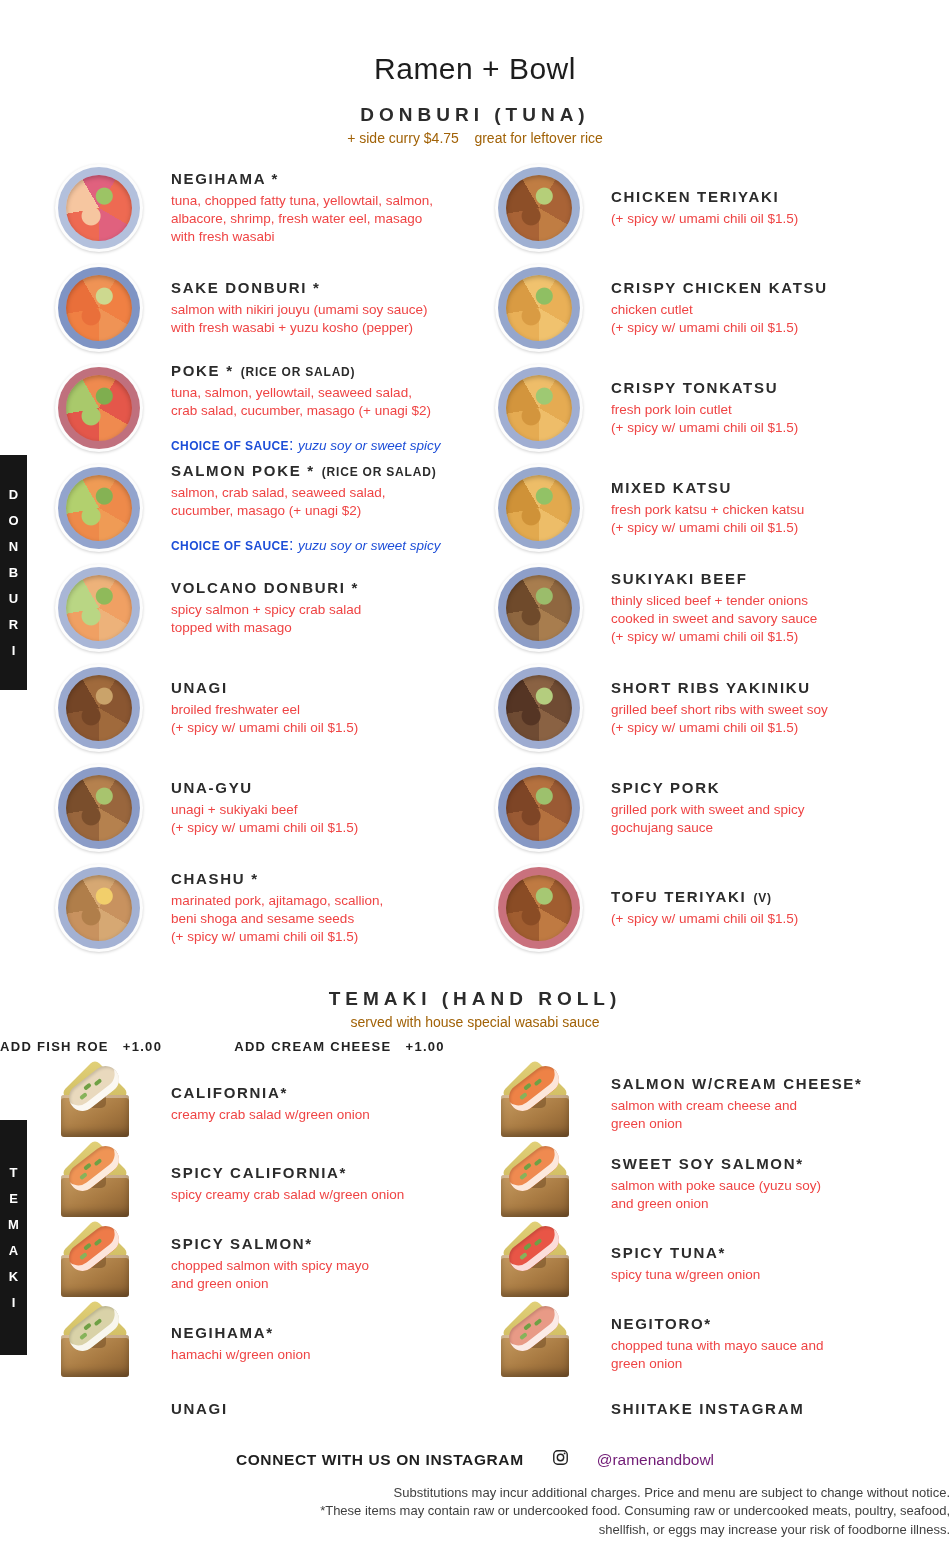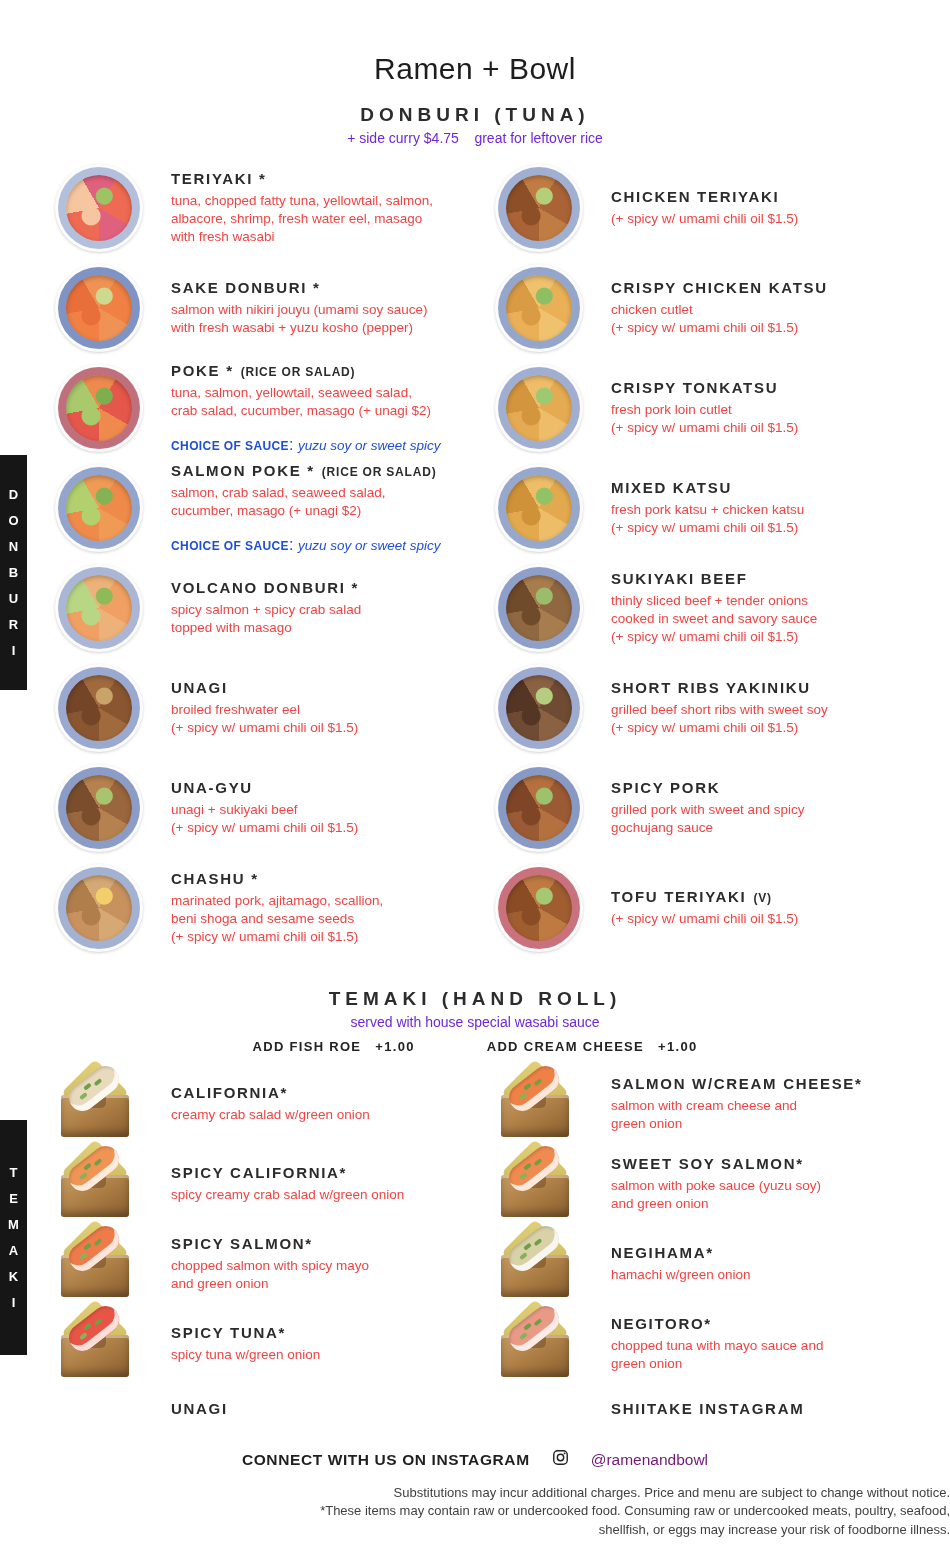--- a/index.html
+++ b/index.html
@@ -4,21 +4,21 @@
 <style>
   * { margin:0; padding:0; box-sizing:border-box; }
   body { background:#fff; font-family:"Liberation Sans", sans-serif; color:#2e2e2e; }
   .page { position:relative; width:950px; height:1565px; margin:0 auto; background:#fff; overflow:hidden; }
 
   
   .title { text-align:center; margin-top:52px; font-size:30px; font-weight:500; letter-spacing:.5px; color:#1d1d1d; }
   .jp-line { display:flex; justify-content:center; align-items:center; gap:9px; margin-top:5px; font-size:15px; color:#2e2e2e; }
   .jp-plus { font-weight:700; font-size:16px; }
   .sec-title { text-align:center; font-size:19px; font-weight:700; letter-spacing:5px; color:#2c2c2c; }
-  .sec-sub { text-align:center; font-size:14px; color:#6d28d9; margin-top:4px; white-space:pre; }
+  .sec-sub { text-align:center; font-size:14px; color:#a16207; margin-top:4px; white-space:pre; }
   #donburi-title { margin-top:18px; }
 
   
   .vtab { position:absolute; left:0; width:27px; background:#161616; color:#fff;
           display:flex; flex-direction:column; align-items:center; justify-content:center;
           gap:11px; font-size:13px; font-weight:700; }
   #tab-donburi { top:455px; height:235px; }
   #tab-temaki  { top:1120px; height:235px; }
 
   
@@ -60,26 +60,26 @@
            box-shadow:inset 0 3px 0 rgba(255,255,255,.35), inset 0 -5px 7px rgba(0,0,0,.28); }
   .t-box::after { content:''; position:absolute; left:50%; top:0; width:22px; height:13px; transform:translateX(-50%);
                   background:#6e4a24; border-radius:0 0 5px 5px; opacity:.5; }
   .t-fill { position:absolute; left:11px; top:8px; width:56px; height:27px; border-radius:14px;
             transform:rotate(-38deg); background:var(--tfill);
             box-shadow:inset 0 -7px 0 rgba(255,255,255,.8), inset 0 2px 3px rgba(0,0,0,.15); }
   .t-fill::after { content:''; position:absolute; left:20px; top:6px; width:8px; height:4px; background:#6fa045; border-radius:2px;
                    box-shadow:11px 3px 0 #6fa045, -9px 5px 0 #86b35a; }
 
   
-  .addons { display:flex; justify-content:center; gap:72px; margin-top:9px;
+  .addons { display:flex; justify-content:flex-start; gap:72px; margin-top:9px;
             font-size:13px; font-weight:700; letter-spacing:1.3px; color:#222; }
   .addon-price { margin-left:14px; }
 
   
-  .footer-ig { display:flex; align-items:center; justify-content:center; gap:22px; margin-top:32px; }
+  .footer-ig { display:flex; align-items:center; justify-content:center; gap:28px; margin-top:32px; }
   .ig-label { font-weight:700; font-size:15.5px; letter-spacing:.6px; color:#1f1f1f; }
   .ig-handle { font-size:15.5px; color:#701a75; }
   .disclaimer { margin-top:14px; text-align:right; font-size:13px; line-height:1.42; color:#3f3f3f; white-space:pre-line; }
 </style>
 </head>
 <body>
 
 <div class="page">
 
   <div class="vtab" id="tab-donburi">
@@ -109,21 +109,21 @@
   <div class="grid" id="donburi-grid">
       <div class="item">
         <div class="photo">
           <div class="bowl" style="--rim: #b3c0dc; --c1: #ee6a52; --c2: #e0617e; --c3: #f6c6a0; --g: #9cc465;">
             <div class="bowl-rim">
               <div class="bowl-fill"></div>
             </div>
           </div>
         </div>
         <div class="text">
-          <div class="name-line"><span>TERIYAKI *</span></div>
+          <div class="name-line"><span>NEGIHAMA *</span></div>
           <div class="desc">tuna, chopped fatty tuna, yellowtail, salmon,
 albacore, shrimp, fresh water eel, masago
 with fresh wasabi</div>
         </div>
       </div>
       <div class="item">
         <div class="photo">
           <div class="bowl" style="--rim: #9fb0d2; --c1: #a96336; --c2: #c07d43; --c3: #8d4f28; --g: #b5cf79;">
             <div class="bowl-rim">
               <div class="bowl-fill"></div>
@@ -412,42 +412,42 @@
           </div>
         </div>
         <div class="text">
           <div class="name-line"><span>SPICY SALMON*</span></div>
           <div class="desc">chopped salmon with spicy mayo
 and green onion</div>
         </div>
       </div>
       <div class="item t-gap">
         <div class="photo">
+          <div class="temaki" style="--tfill: #e85546;">
+            <div class="t-leaf"></div>
+            <div class="t-box"></div>
+            <div class="t-fill"></div>
+          </div>
+        </div>
+        <div class="text">
+          <div class="name-line"><span>SPICY TUNA*</span></div>
+          <div class="desc">spicy tuna w/green onion</div>
+        </div>
+      </div>
+      <div class="item t-gap">
+        <div class="photo">
           <div class="temaki" style="--tfill: #d9d2a8;">
             <div class="t-leaf"></div>
             <div class="t-box"></div>
             <div class="t-fill"></div>
           </div>
         </div>
         <div class="text">
           <div class="name-line"><span>NEGIHAMA*</span></div>
           <div class="desc">hamachi w/green onion</div>
-        </div>
-      </div>
-      <div class="item t-gap">
-        <div class="photo">
-          <div class="temaki" style="--tfill: #e85546;">
-            <div class="t-leaf"></div>
-            <div class="t-box"></div>
-            <div class="t-fill"></div>
-          </div>
-        </div>
-        <div class="text">
-          <div class="name-line"><span>SPICY TUNA*</span></div>
-          <div class="desc">spicy tuna w/green onion</div>
         </div>
       </div>
       <div class="item t-gap">
         <div class="photo">
           <div class="temaki" style="--tfill: #e89a86;">
             <div class="t-leaf"></div>
             <div class="t-box"></div>
             <div class="t-fill"></div>
           </div>
         </div>

